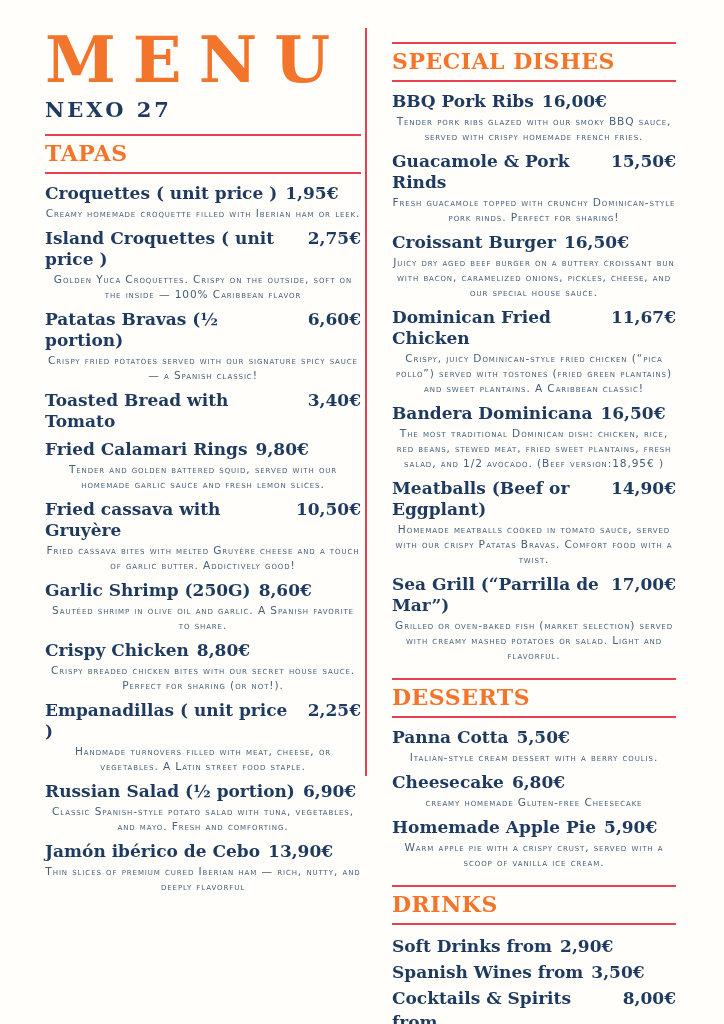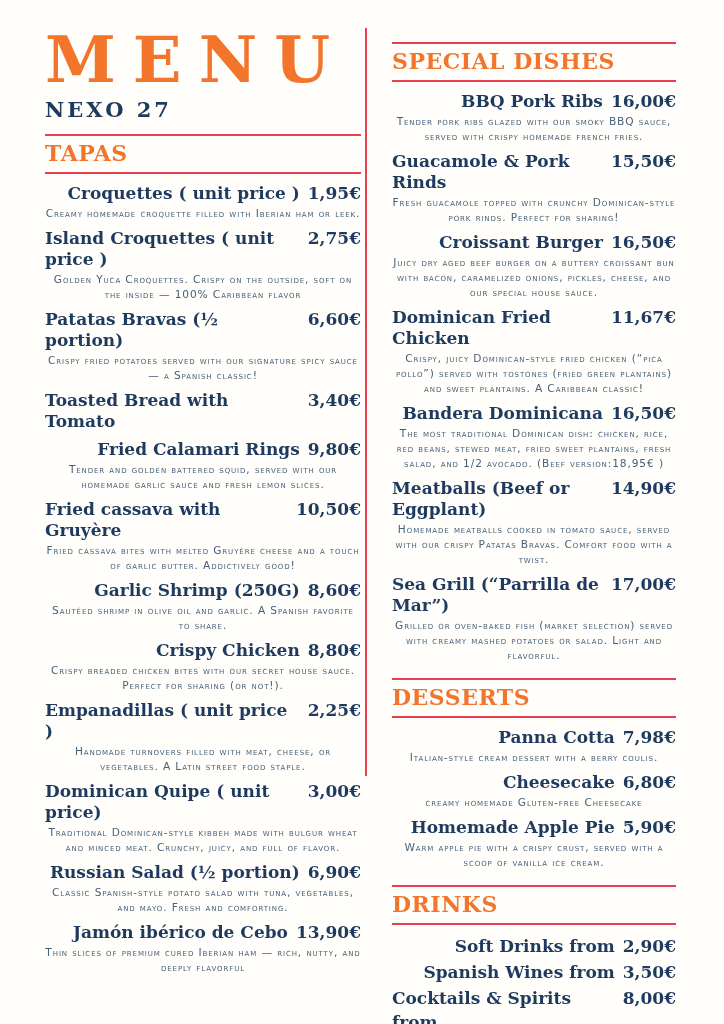--- a/index.html
+++ b/index.html
@@ -58,21 +58,21 @@
     border-bottom:2px solid var(--red);
     padding:4px 0 6px;
     font-size:22px;font-weight:700;
     letter-spacing:.5px;
     color:var(--orange);
   }
   section{display:block;}
   section + section{margin-top:8px;}
   .item{margin-bottom:7px;}
   .row{
-    display:flex;justify-content:flex-end;align-items:baseline;
+    display:flex;justify-content:flex-start;align-items:baseline;
     line-height:21px;
   }
   .nm{font-size:17px;font-weight:700;color:var(--navy);}
   .pr{font-size:17px;font-weight:700;color:var(--navy);padding-left:8px;white-space:nowrap;}
   .desc{
     margin:2px 0 0;
     font-family:"DejaVu Sans","Liberation Sans",sans-serif;
     font-variant:small-caps;
     font-size:10.6px;
     line-height:15px;
@@ -150,27 +150,20 @@
           </div>
           <div class="item">
             <div class="row">
               <span class="nm">Empanadillas ( unit price )</span>
               <span class="pr">2,25€</span>
             </div>
             <p class="desc">Handmade turnovers filled with meat, cheese, or vegetables. A Latin street food staple.</p>
           </div>
           <div class="item">
             <div class="row">
-              <span class="nm">Dominican Quipe ( unit price)</span>
-              <span class="pr">3,00€</span>
-            </div>
-            <p class="desc">Traditional Dominican-style kibbeh made with bulgur wheat and minced meat. Crunchy, juicy, and full of flavor.</p>
-          </div>
-          <div class="item">
-            <div class="row">
               <span class="nm">Russian Salad (½ portion)</span>
               <span class="pr">6,90€</span>
             </div>
             <p class="desc">Classic Spanish-style potato salad with tuna, vegetables, and mayo. Fresh and comforting.</p>
           </div>
           <div class="item">
             <div class="row">
               <span class="nm">Jamón ibérico de Cebo</span>
               <span class="pr">13,90€</span>
             </div>
@@ -231,21 +224,21 @@
             <span class="pr">17,00€</span>
           </div>
           <p class="desc">Grilled or oven-baked fish (market selection) served with creamy mashed potatoes or salad. Light and flavorful.</p>
         </div>
       </section>
       <section>
         <h2 class="band">DESSERTS</h2>
         <div class="item">
           <div class="row">
             <span class="nm">Panna Cotta</span>
-            <span class="pr">7,98€</span>
+            <span class="pr">5,50€</span>
           </div>
           <p class="desc">Italian-style cream dessert with a berry coulis.</p>
         </div>
         <div class="item">
           <div class="row">
             <span class="nm">Cheesecake</span>
             <span class="pr">6,80€</span>
           </div>
           <p class="desc">creamy homemade Gluten-free Cheesecake</p>
         </div>

